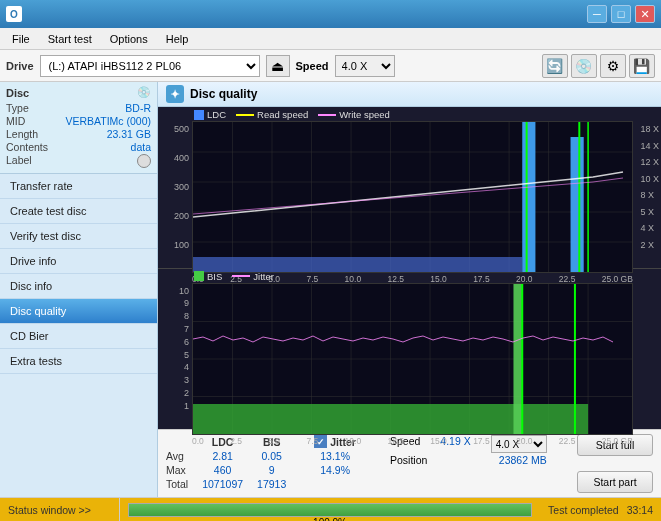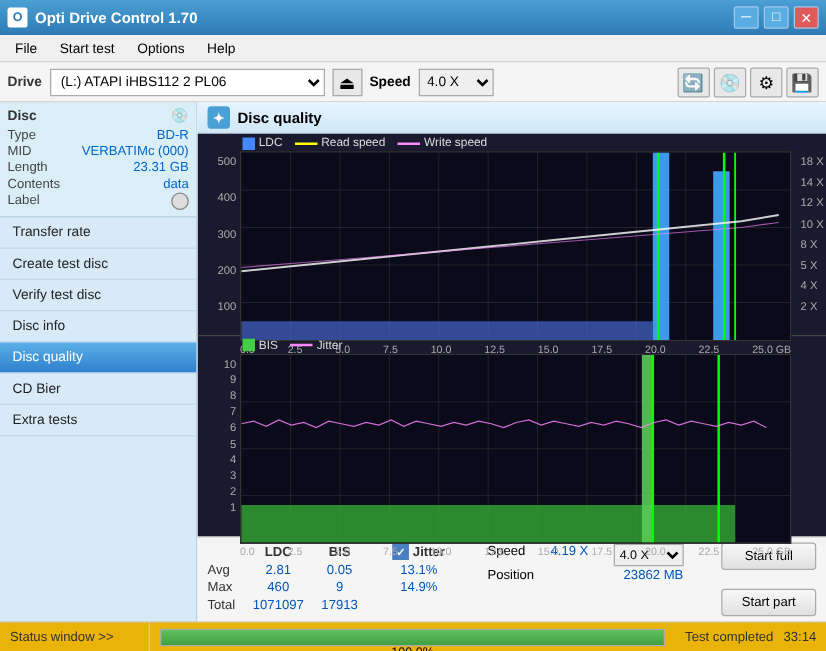--- a/index.html
+++ b/index.html
@@ -366,21 +366,20 @@
       font-size: 10.5px;
       color: #333;
     }
   </style>
 </head>
 <body>
 
 <div class="title-bar">
   <div class="title-bar-left">
     <div class="title-bar-icon">O</div>
-    <span>Opti Drive Control 1.70</span>
   </div>
   <div class="title-bar-controls">
     <div class="tb-btn">─</div>
     <div class="tb-btn">□</div>
     <div class="tb-btn close">✕</div>
   </div>
 </div>
 
 <div class="menu-bar">
   <div class="menu-item">File</div>
@@ -436,20 +435,21 @@
         <span class="disc-info-key">Label</span>
         <span class="disc-info-val">
           <span style="display:inline-block;width:14px;height:14px;border:1px solid #888;border-radius:50%;background:#ddd;vertical-align:middle;"></span>
         </span>
       </div>
     </div>
 
     <div class="nav-item">Transfer rate</div>
     <div class="nav-item">Create test disc</div>
     <div class="nav-item">Verify test disc</div>
+    <div class="nav-item">Drive info</div>
     <div class="nav-item">Disc info</div>
     <div class="nav-item active">Disc quality</div>
     <div class="nav-item">CD Bier</div>
     <div class="nav-item">Extra tests</div>
   </div>
 
   <div class="content-area">
 
     <div class="disc-quality-header">
       <div class="dq-icon">✦</div>

